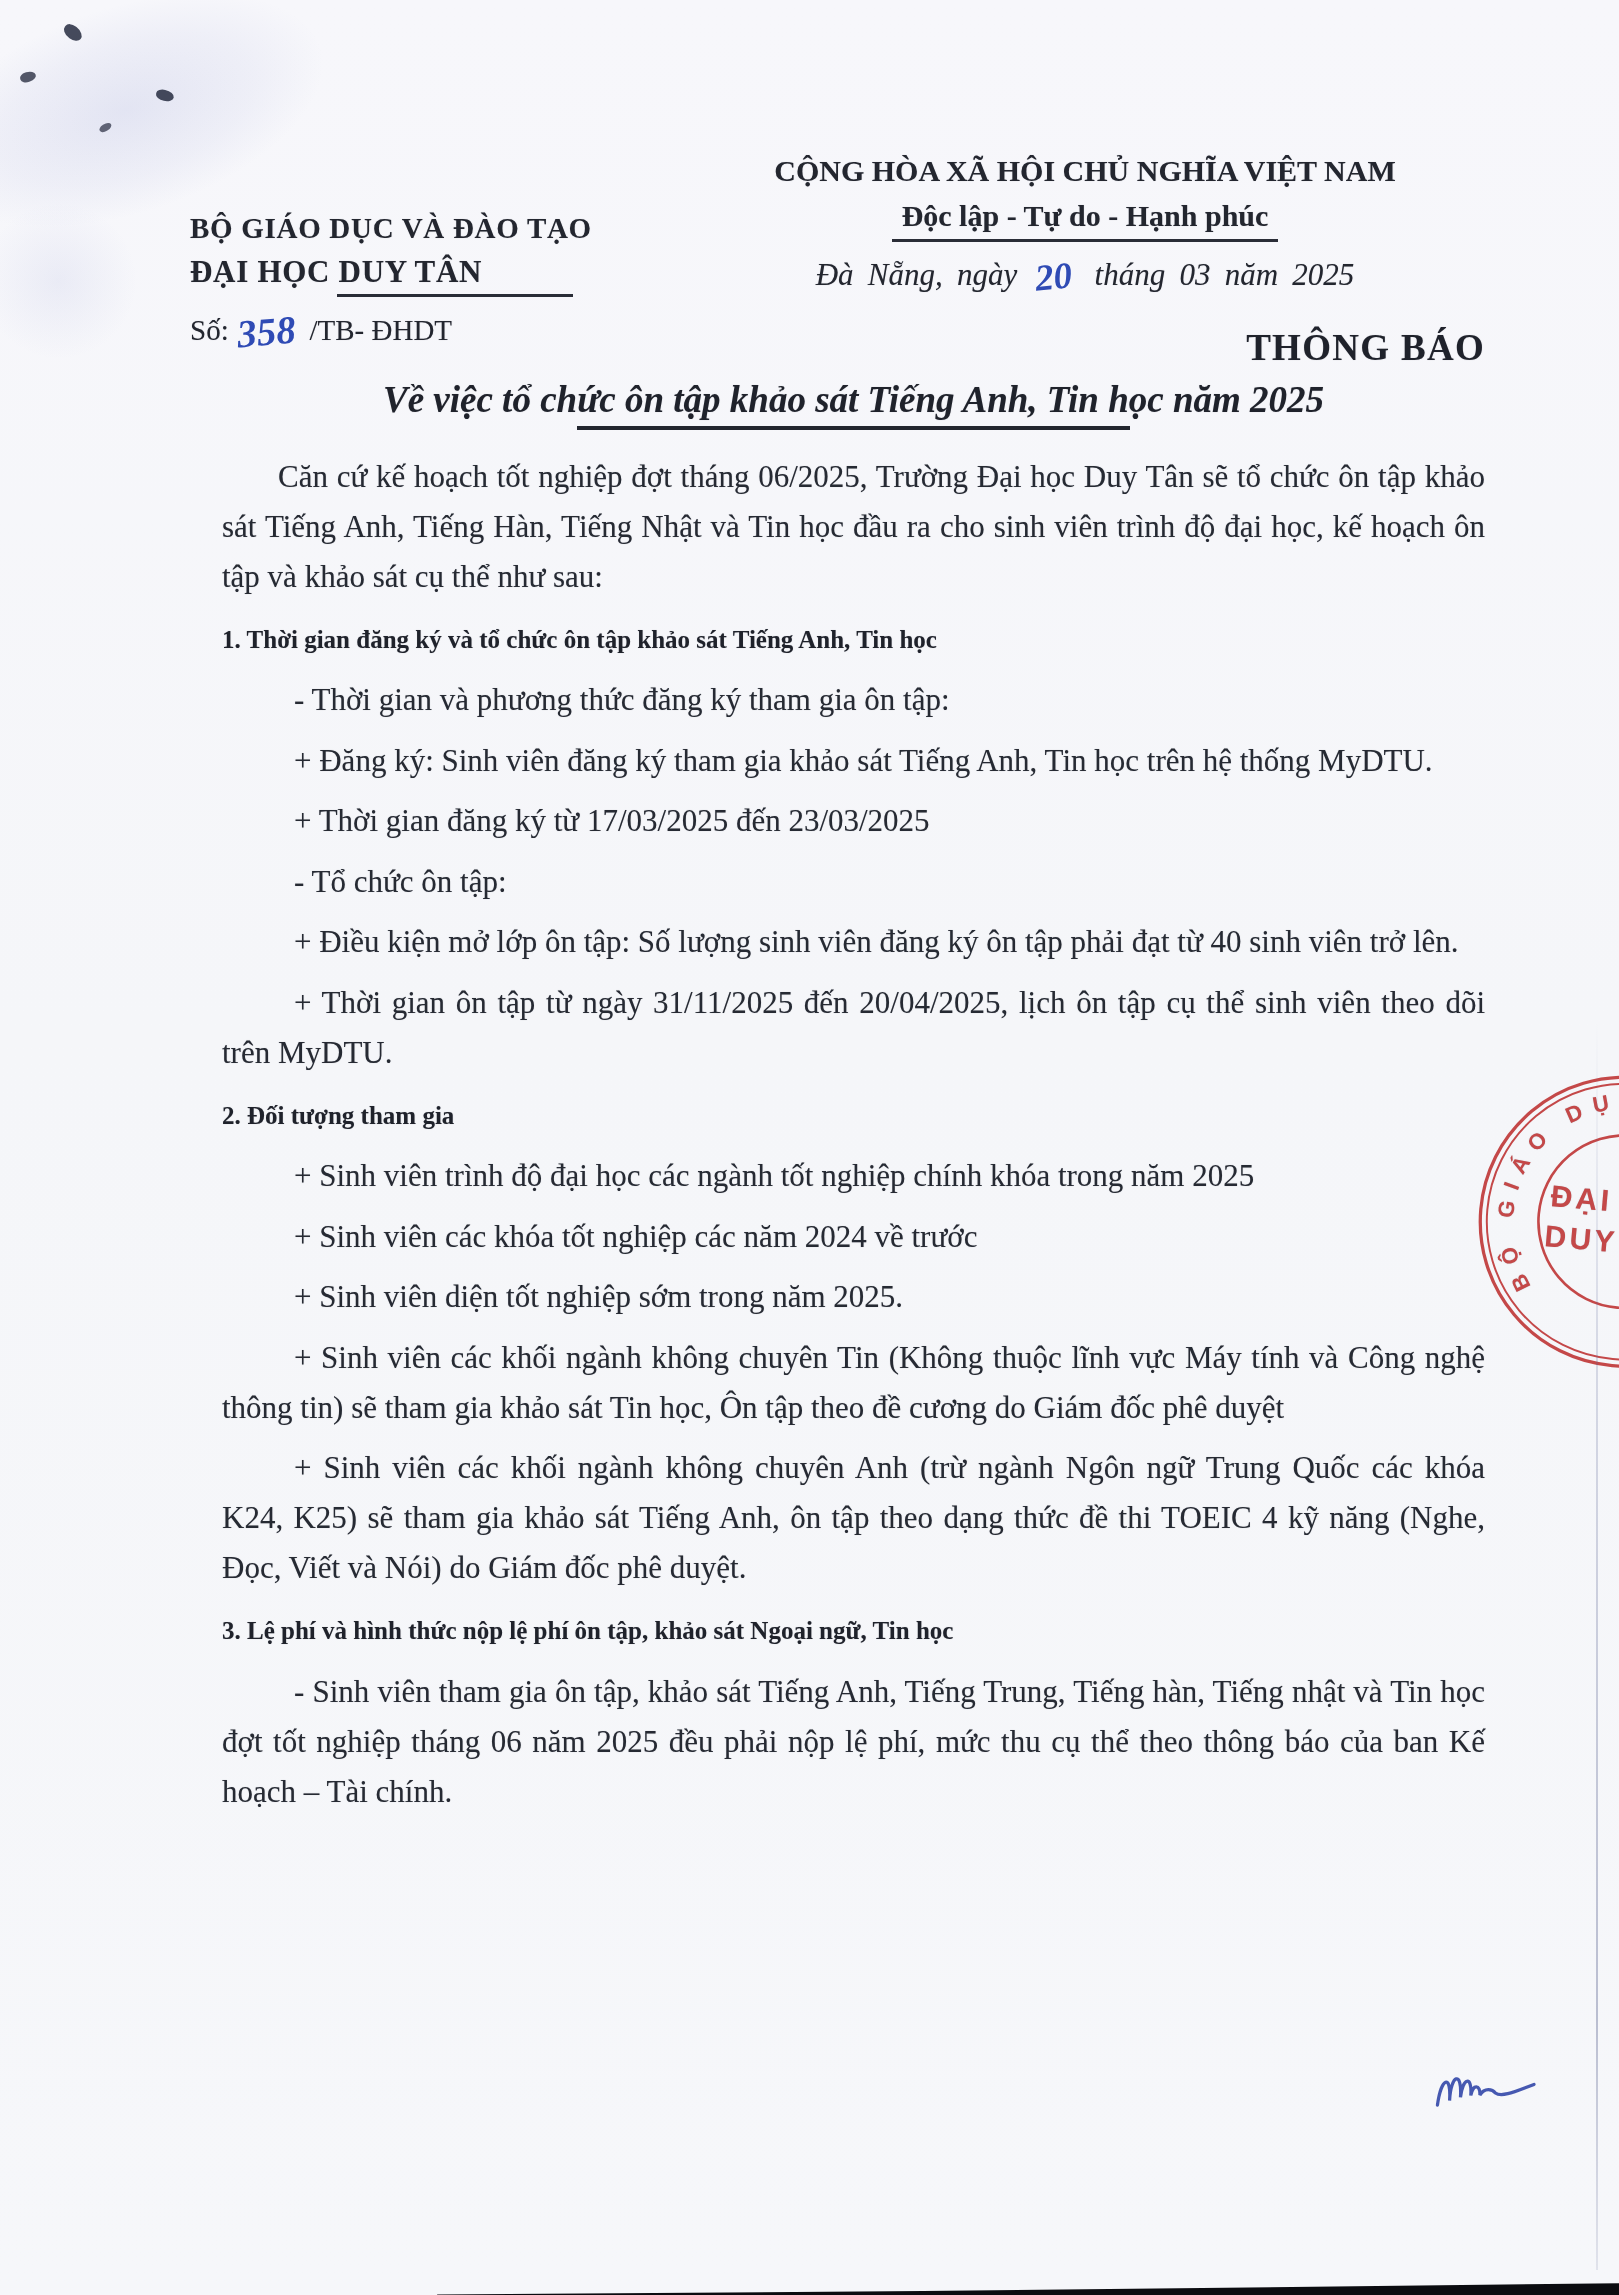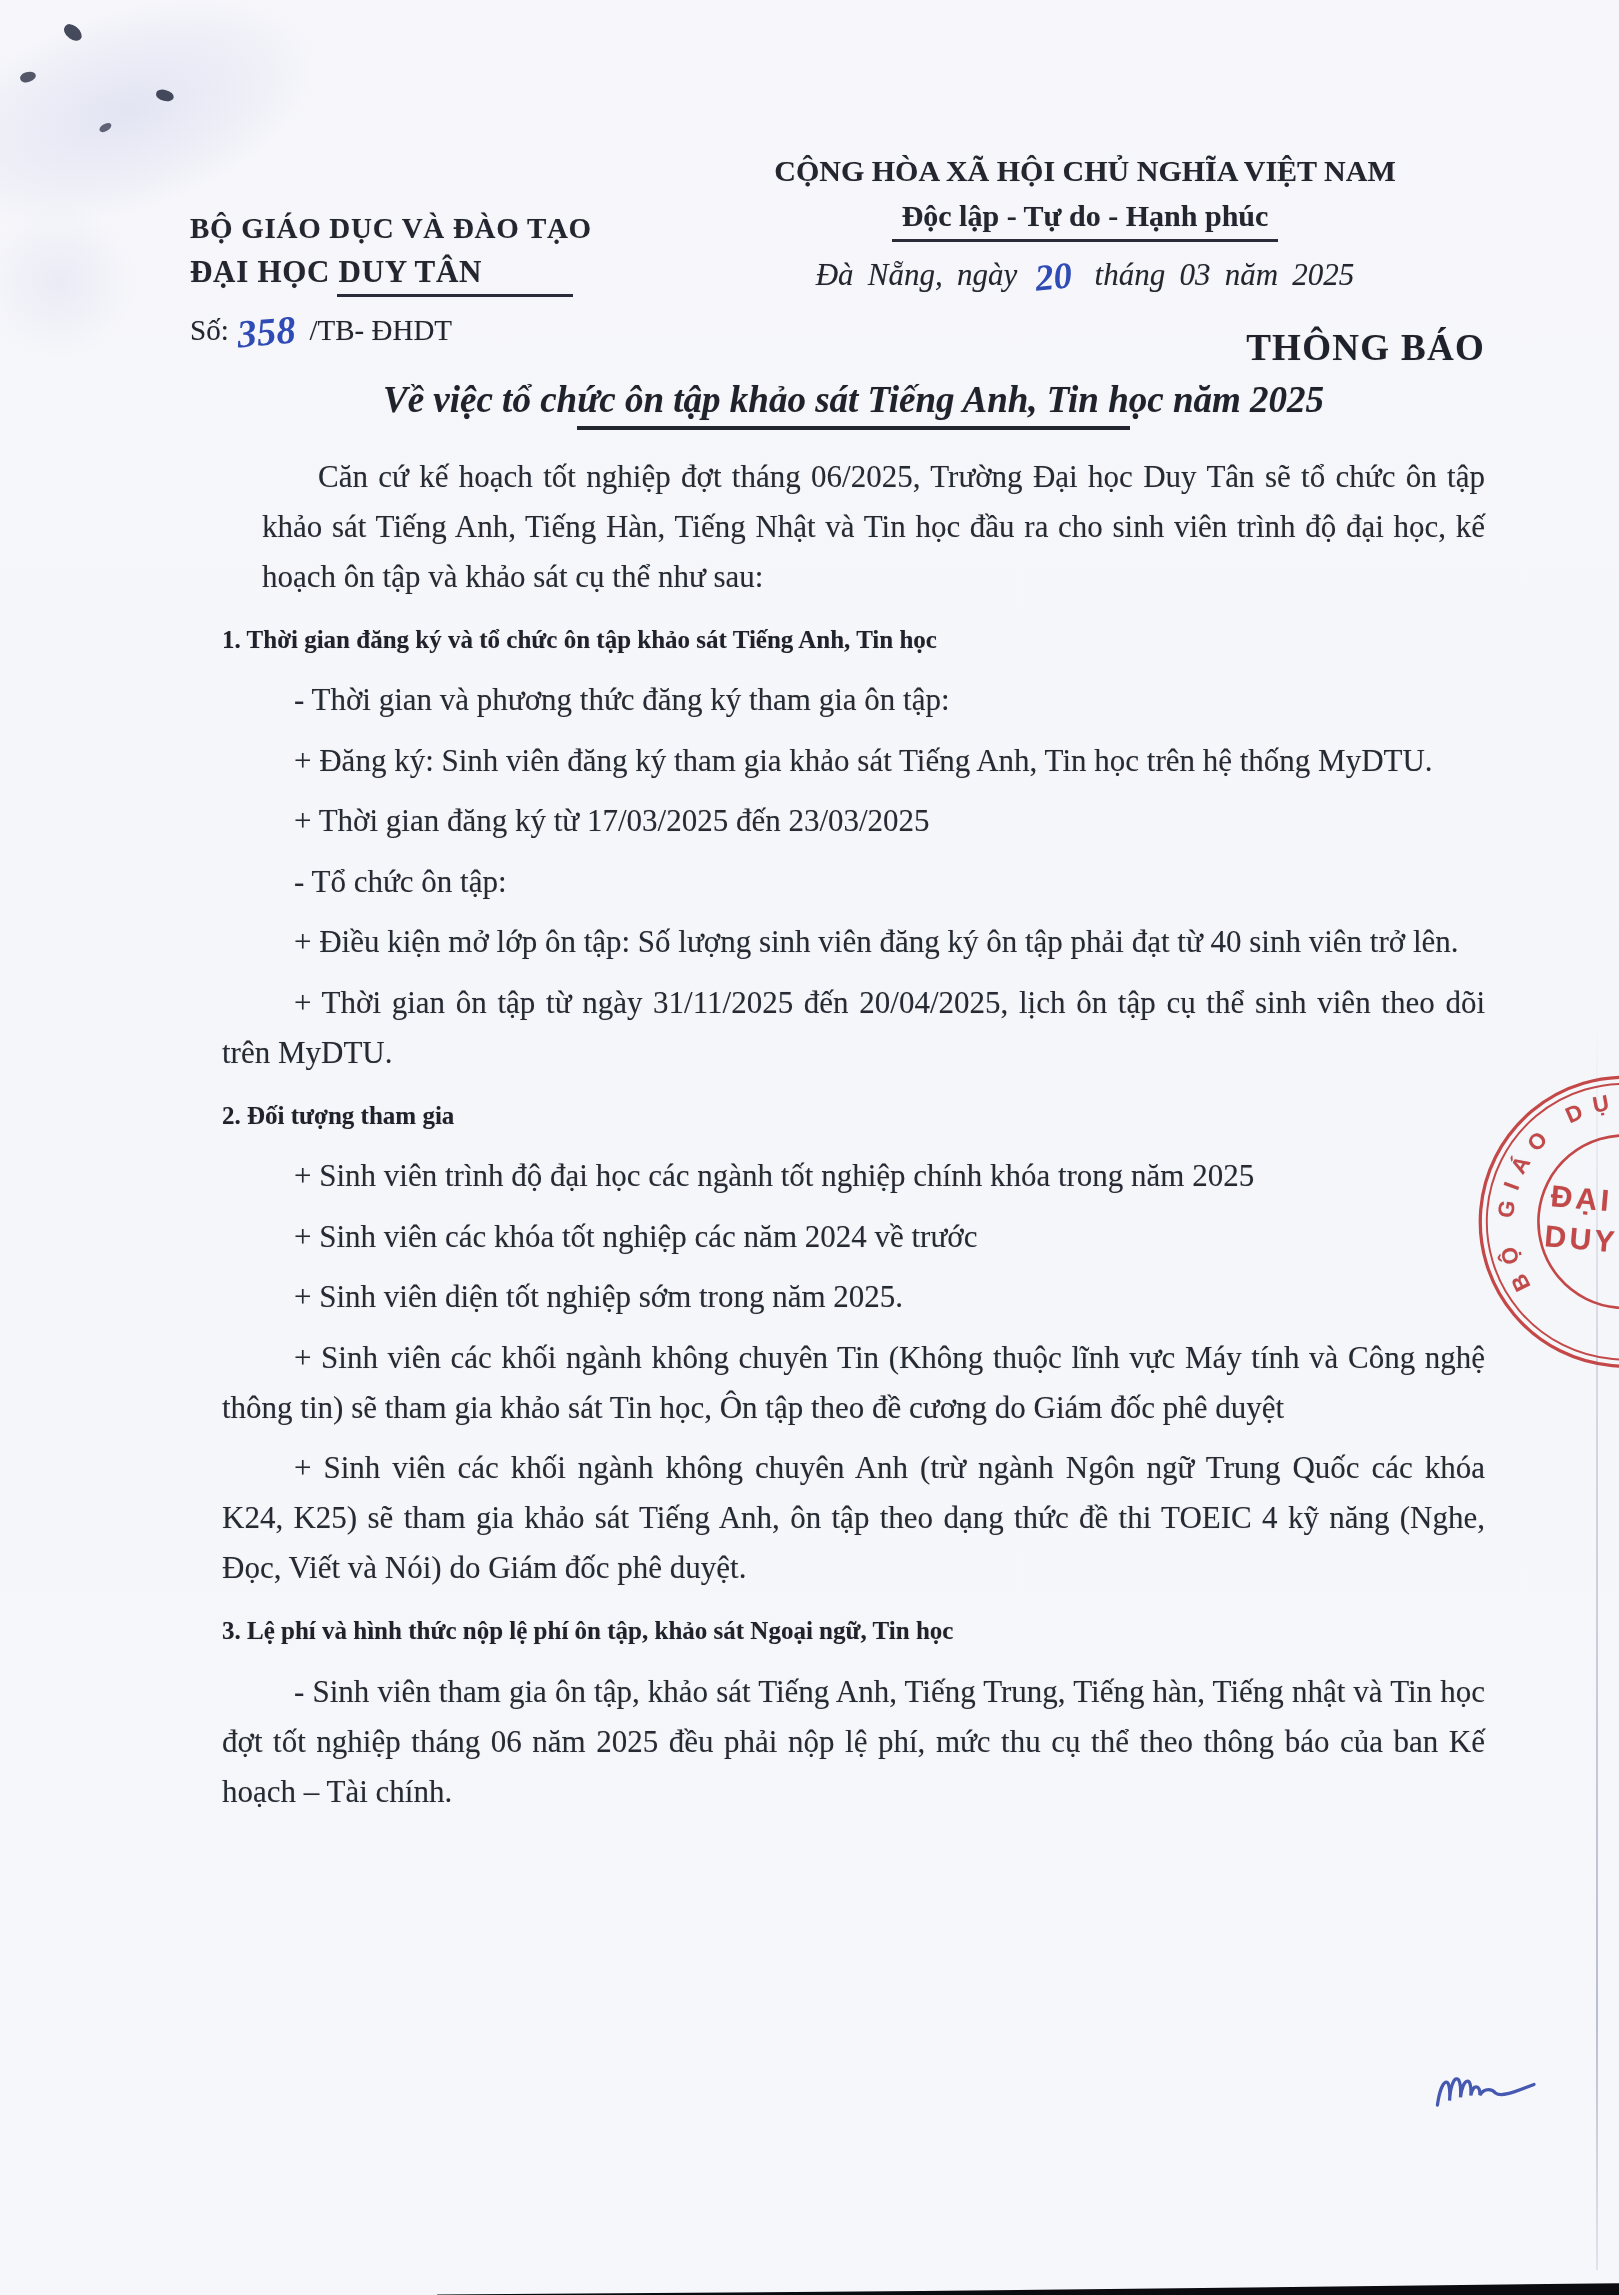--- a/index.html
+++ b/index.html
@@ -24,21 +24,21 @@
   .hr-nation{font-size:30px;font-weight:bold;color:#23262f;}
   .hr-motto{display:inline-block;font-size:30px;font-weight:bold;margin-top:10.5px;padding:0 9.2px 6.5px;border-bottom:3.3px solid #2a2d37;color:#23262f;}
   .hr-date{font-size:31px;font-style:italic;margin-top:13px;color:#23262f;word-spacing:6.5px;}
   .hr-date .handwrite{font-size:37px;display:inline-block;transform:rotate(-6deg);vertical-align:-3.9px;margin:0 7.9px 0 3.9px;}
   
   .content{position:absolute;left:222px;top:326px;width:1263px;}
   .doc-title{text-align:right;font-size:37px;font-weight:bold;letter-spacing:1.3px;color:#1f222b;}
   .doc-subtitle{text-align:center;font-size:37px;font-weight:bold;font-style:italic;margin-top:9.2px;color:#1f222b;}
   .subtitle-rule{width:553px;height:3.3px;background:#23262f;margin:5.2px auto 0;}
   p.body{font-size:31px;line-height:50px;text-align:justify;text-indent:72px;margin:0 0 10.5px;}
-  p.intro{text-indent:56px;margin-top:22px;margin-left:40px;}
+  p.intro{text-indent:56px;margin-top:22px;}
   h2.sec{font-size:25px;font-weight:bold;margin:13px 0 10.5px;line-height:50px;color:#1f222b;}
   
   .stamp-clip{position:absolute;left:1477px;top:1074px;width:142px;height:298px;overflow:hidden;opacity:.93;mix-blend-mode:multiply;}
   .stamp-clip svg{display:block;}
   .stamp-text{font-family:"Liberation Sans","DejaVu Sans",sans-serif;font-weight:bold;}
   
   .signature{position:absolute;left:1426px;top:2061px;width:118px;height:65px;transform:rotate(-3deg);}
   .speck{position:absolute;background:#262b3f;opacity:.85;border-radius:45% 55% 50% 50%;}
   .speck1{left:63px;top:26px;width:19.6px;height:13px;transform:rotate(38deg);}
   .speck2{left:19.6px;top:72px;width:15.7px;height:9.8px;transform:rotate(-18deg);opacity:.78;}

